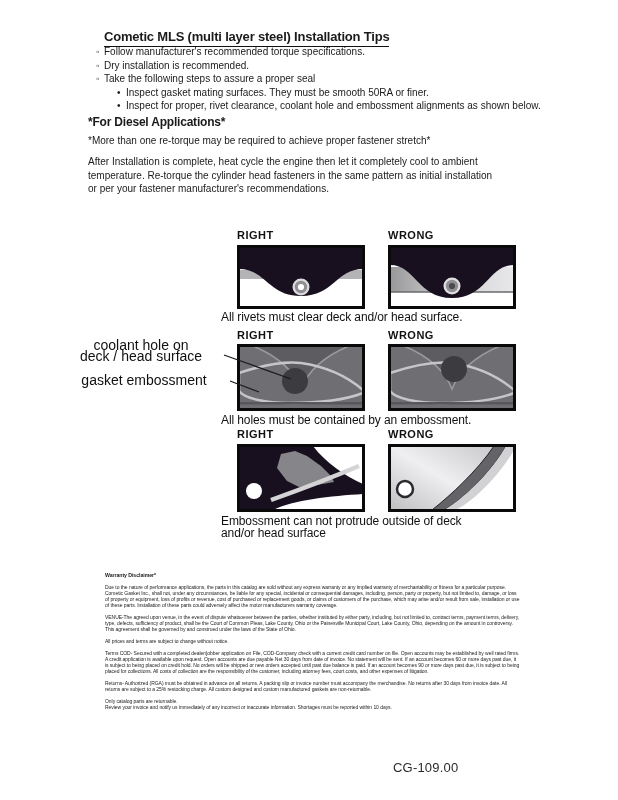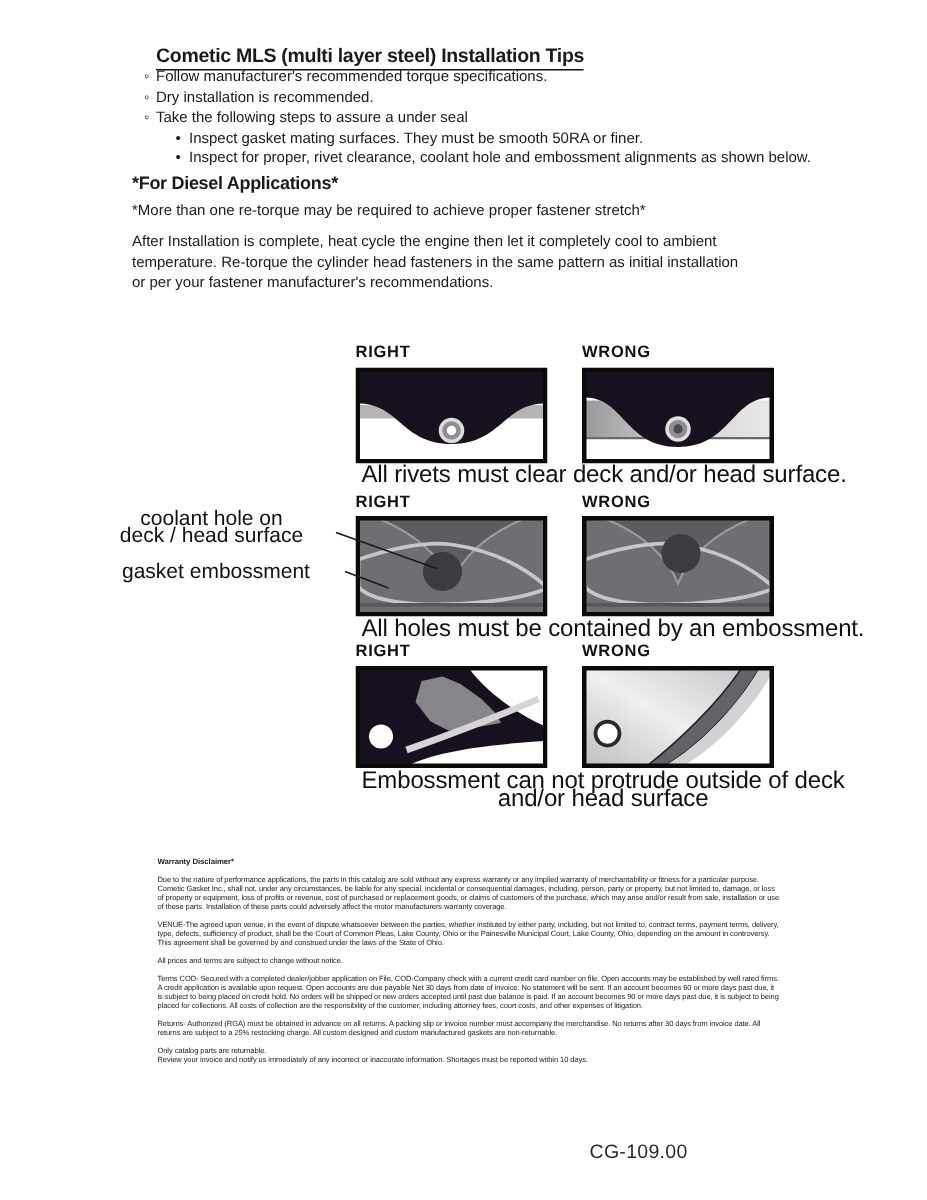--- a/index.html
+++ b/index.html
@@ -23,21 +23,21 @@
   .tip-row.sub .marker{width:9px;flex:0 0 9px;}
   
   .diesel{left:88px;top:116px;width:500px;font-size:10px;line-height:13.2px;}
   .diesel h2{font-size:12px;font-weight:bold;margin:0 0 5px 0;letter-spacing:-0.2px;}
   .diesel p{margin:0 0 8px 0;white-space:pre-line;}
   
   .diagrams{left:0;top:228px;width:618px;height:320px;}
   .dg-label{position:absolute;width:128px;text-align:left;font-size:11px;font-weight:bold;letter-spacing:0.5px;color:#111;}
   .dbox{position:absolute;width:128px;}
   .dbox svg{display:block;}
-  .caption{position:absolute;left:241px;font-size:16px;color:#111;white-space:pre-line;line-height:12px;letter-spacing:-0.1px;text-align:center;}
+  .caption{position:absolute;left:221px;font-size:12px;color:#111;white-space:pre-line;line-height:12px;letter-spacing:-0.1px;}
   .leader-label{position:absolute;text-align:center;font-size:14px;line-height:10.5px;white-space:pre-line;color:#111;}
   .overlay{position:absolute;left:0;top:0;pointer-events:none;}
   
   .fineprint{left:105px;top:572px;width:415px;font-size:5px;line-height:6px;color:#222;letter-spacing:-0.05px;}
   .fineprint h3{font-size:5.2px;font-weight:bold;margin:0 0 6px 0;}
   .fineprint p{margin:0 0 6px 0;white-space:pre-line;}
   
   .footer{left:393px;top:760px;font-size:13px;color:#2a2a2a;letter-spacing:0.2px;}
 </style>
 </head>
@@ -51,21 +51,21 @@
     <div class="tip-row">
       <span class="marker">◦</span>
       <span>Follow manufacturer's recommended torque specifications.</span>
     </div>
     <div class="tip-row">
       <span class="marker">◦</span>
       <span>Dry installation is recommended.</span>
     </div>
     <div class="tip-row">
       <span class="marker">◦</span>
-      <span>Take the following steps to assure a under seal</span>
+      <span>Take the following steps to assure a proper seal</span>
     </div>
     <div class="tip-row sub">
       <span class="marker">•</span>
       <span>Inspect gasket mating surfaces.  They must be smooth 50RA or finer.</span>
     </div>
     <div class="tip-row sub">
       <span class="marker">•</span>
       <span>Inspect for proper, rivet clearance, coolant hole and embossment alignments as shown below.</span>
     </div>
   </div>

